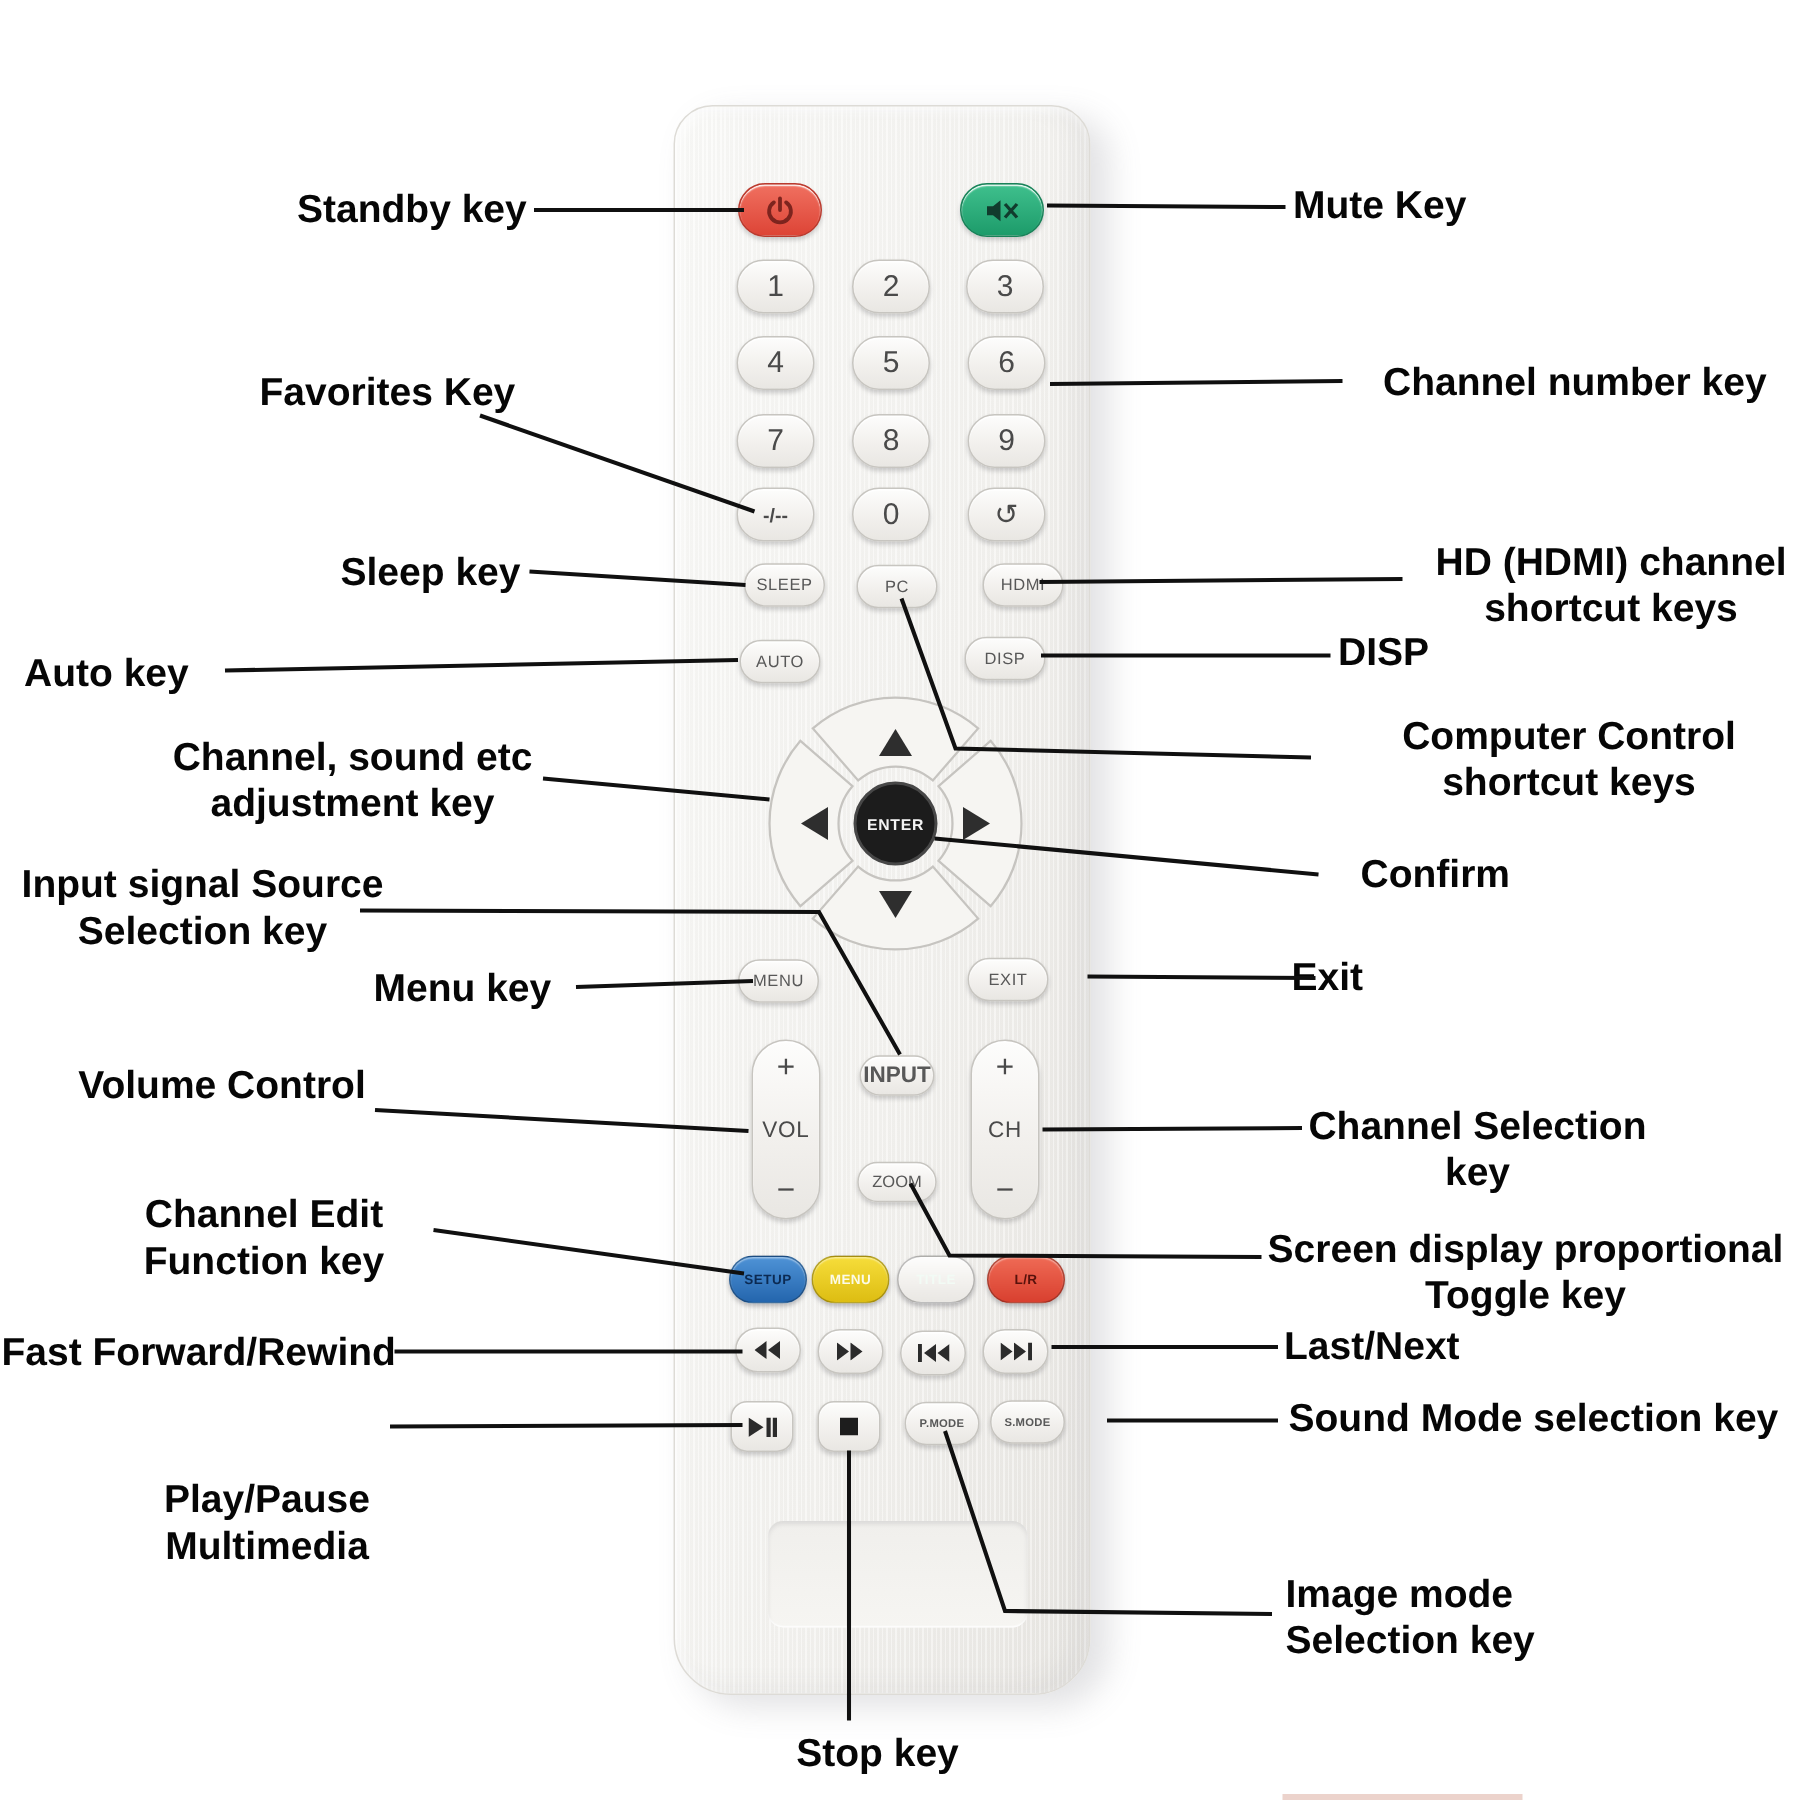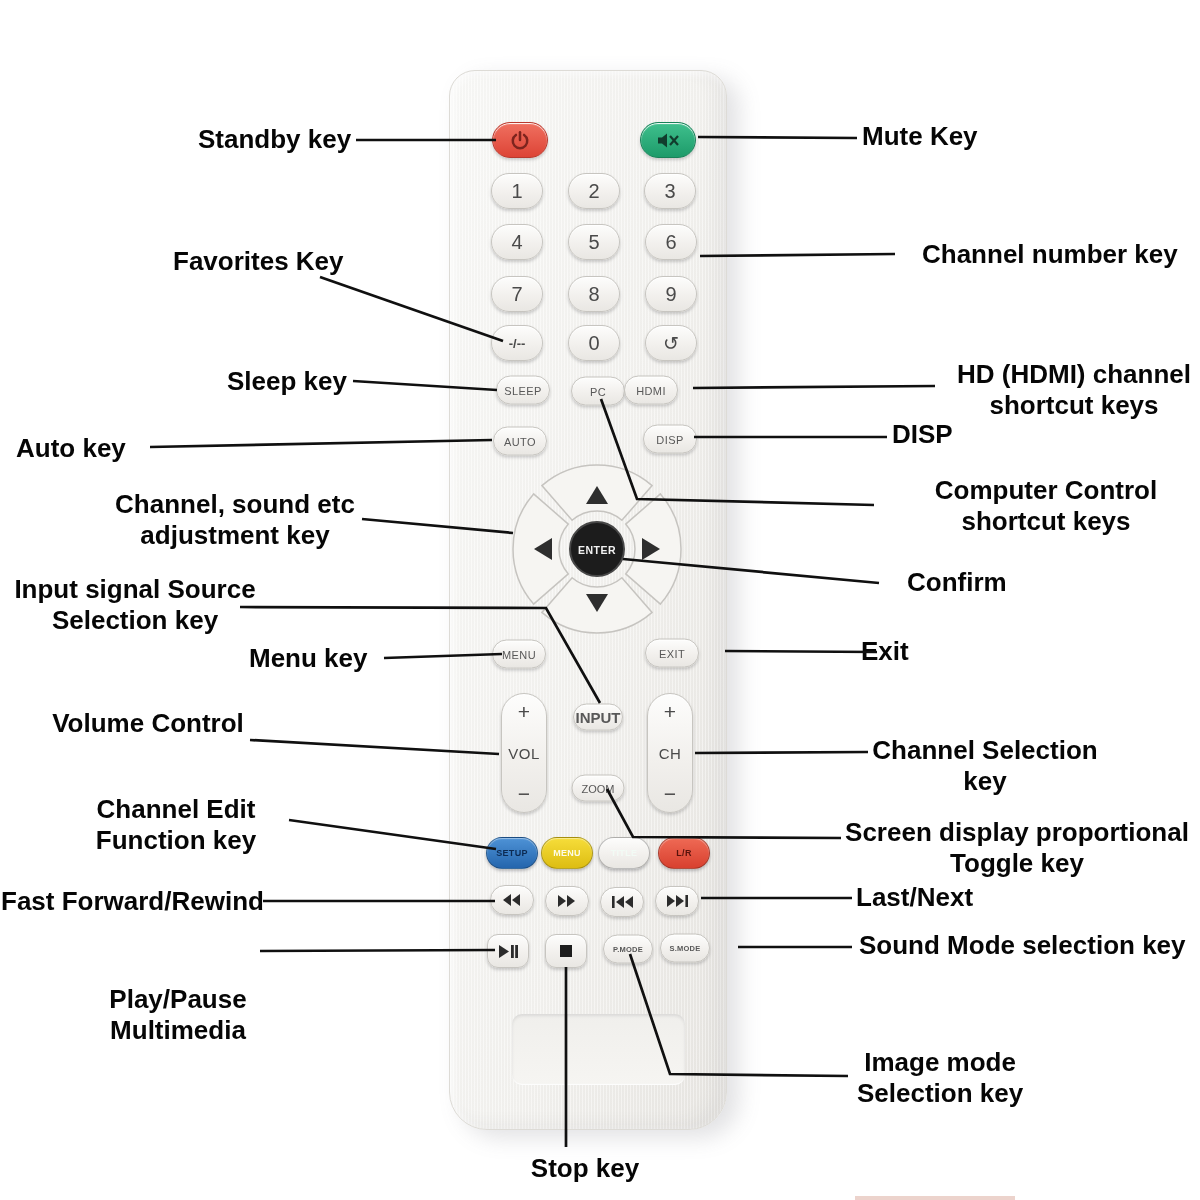--- a/index.html
+++ b/index.html
@@ -1,20 +1,20 @@
 <!DOCTYPE html>
 <html><head>
 <meta charset="utf-8">
 <style>
   html,body{margin:0;padding:0;background:#ffffff;}
   .stage{position:relative;width:1200px;height:1200px;background:#ffffff;overflow:hidden;
          font-family:"Liberation Sans",sans-serif;}
   
   .callout{position:absolute;font-weight:bold;font-size:26px;line-height:31px;color:#060606;
-           white-space:nowrap;text-align:center;}
+           white-space:nowrap;}
   .callout.center{text-align:center;white-space:normal;}
   
   .lines{position:absolute;left:0;top:0;z-index:6;pointer-events:none;}
   .lines line,.lines polyline{stroke:#101010;stroke-width:2.7;fill:none;}
   
   .remote{position:absolute;left:449px;top:70px;width:276px;height:1058px;z-index:2;
           border-radius:26px 26px 38px 38px;
           background:
             repeating-linear-gradient(90deg, rgba(255,255,255,0.35) 0 1px, rgba(0,0,0,0.015) 1px 3px),
             linear-gradient(100deg,#fafaf8 0%,#f4f3f0 55%,#e9e7e3 100%);
@@ -112,21 +112,21 @@
     <div class="abs key key-num" style="left:221px;top:272px;">
         <span class="ret-glyph">↺</span>
       </div>
 
     <div class="abs key key-fn" style="left:73px;top:319px;">
         <span>SLEEP</span>
       </div>
     <div class="abs key key-fn" style="left:148px;top:320px;">
         <span>PC</span>
       </div>
-    <div class="abs key key-fn" style="left:201px;top:319px;align-items:center;">
+    <div class="abs key key-fn" style="left:232px;top:319px;align-items:center;">
         <span>HDMI</span>
       </div>
     <div class="abs key key-fn" style="left:70px;top:370px;">
         <span>AUTO</span>
       </div>
     <div class="abs key key-fn" style="left:220px;top:368px;">
         <span>DISP</span>
       </div>
 
     <svg class="abs" style="left:147px;top:478px;" width="176" height="176" viewBox="-88 -88 176 176">

